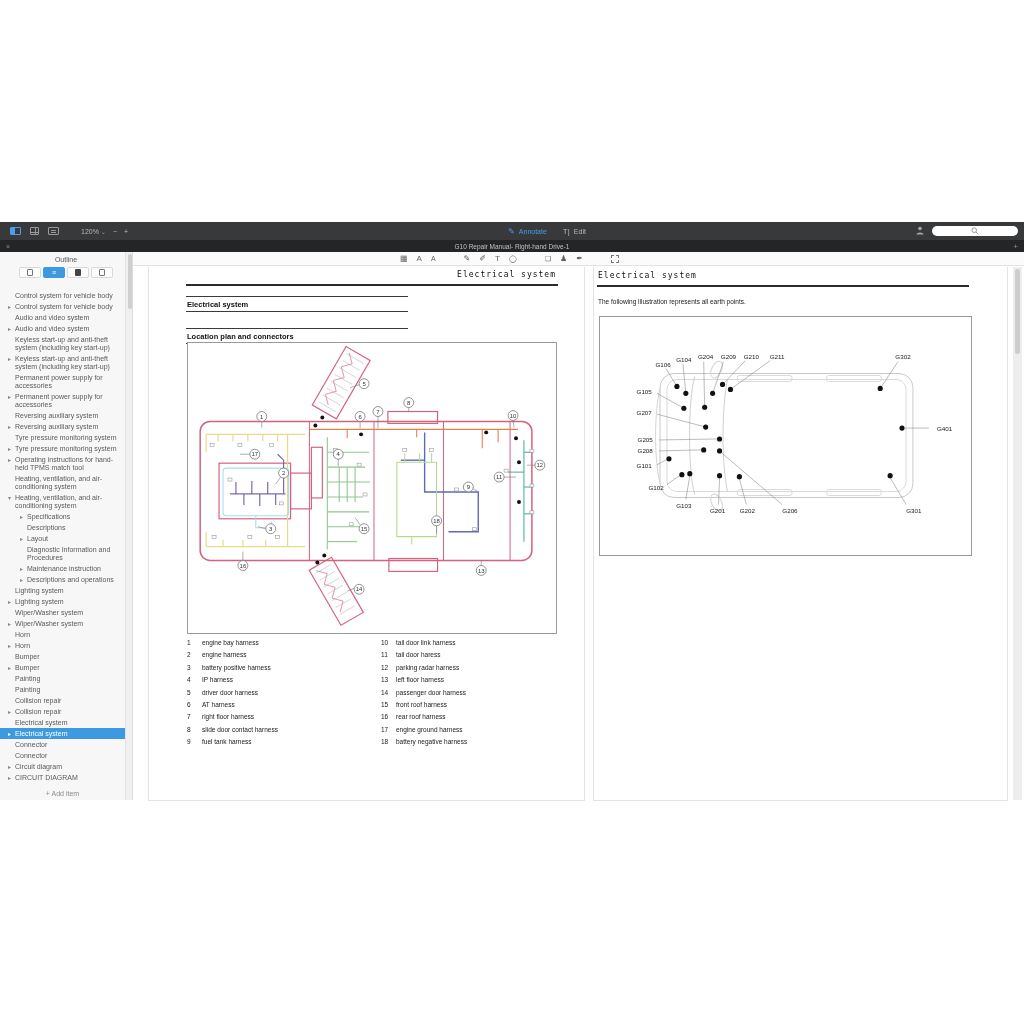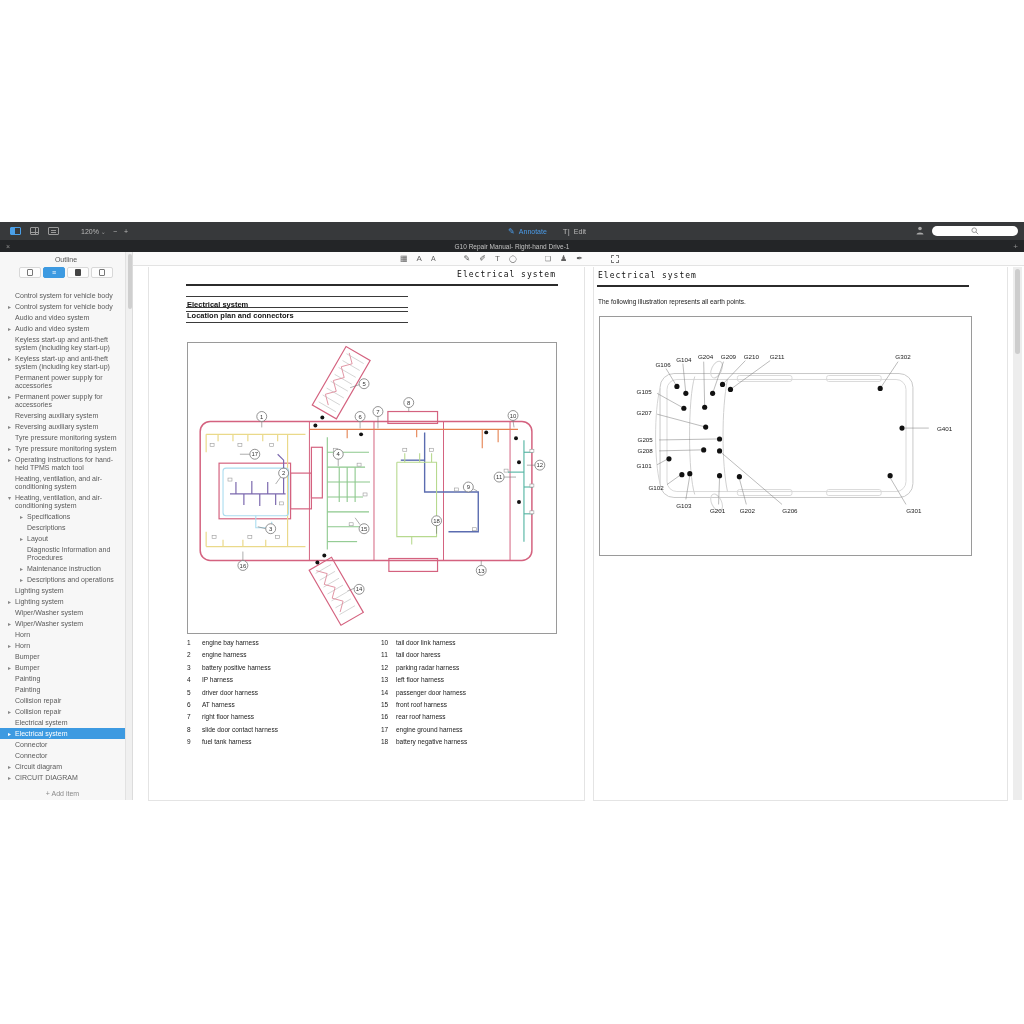--- a/index.html
+++ b/index.html
@@ -330,21 +330,21 @@
         <span class="a-sep"></span>
         <span class="sel-frame"></span>
       </div>
 
       <div class="canvas">
 
         <div class="page page-left">
           <div class="phead" style="top:3px; right:28px;">Electrical system</div>
           <div class="phead-rule" style="top:17px; left:37px; width:372px;"></div>
           <div class="sect" style="top:29px;">Electrical system</div>
-          <div class="sect" style="top:40px;">Location plan and connectors</div>
+          <div class="sect" style="top:61px;">Location plan and connectors</div>
 
           <div class="figbox" style="top:75px; left:38px; width:370px; height:292px;">
             <svg width="368" height="290" viewBox="0 0 370 292">
 
               <g stroke="#d4627f" fill="none" stroke-width="1.5">
                 <rect x="12" y="79" width="334" height="140" rx="10"></rect>
                 <line x1="122" y1="79" x2="122" y2="219" stroke-width="1"></line>
                 <line x1="187" y1="79" x2="187" y2="219" stroke-width="1"></line>
                 <line x1="257" y1="79" x2="257" y2="219" stroke-width="1"></line>
                 <line x1="324" y1="79" x2="324" y2="219" stroke-width="1"></line>

